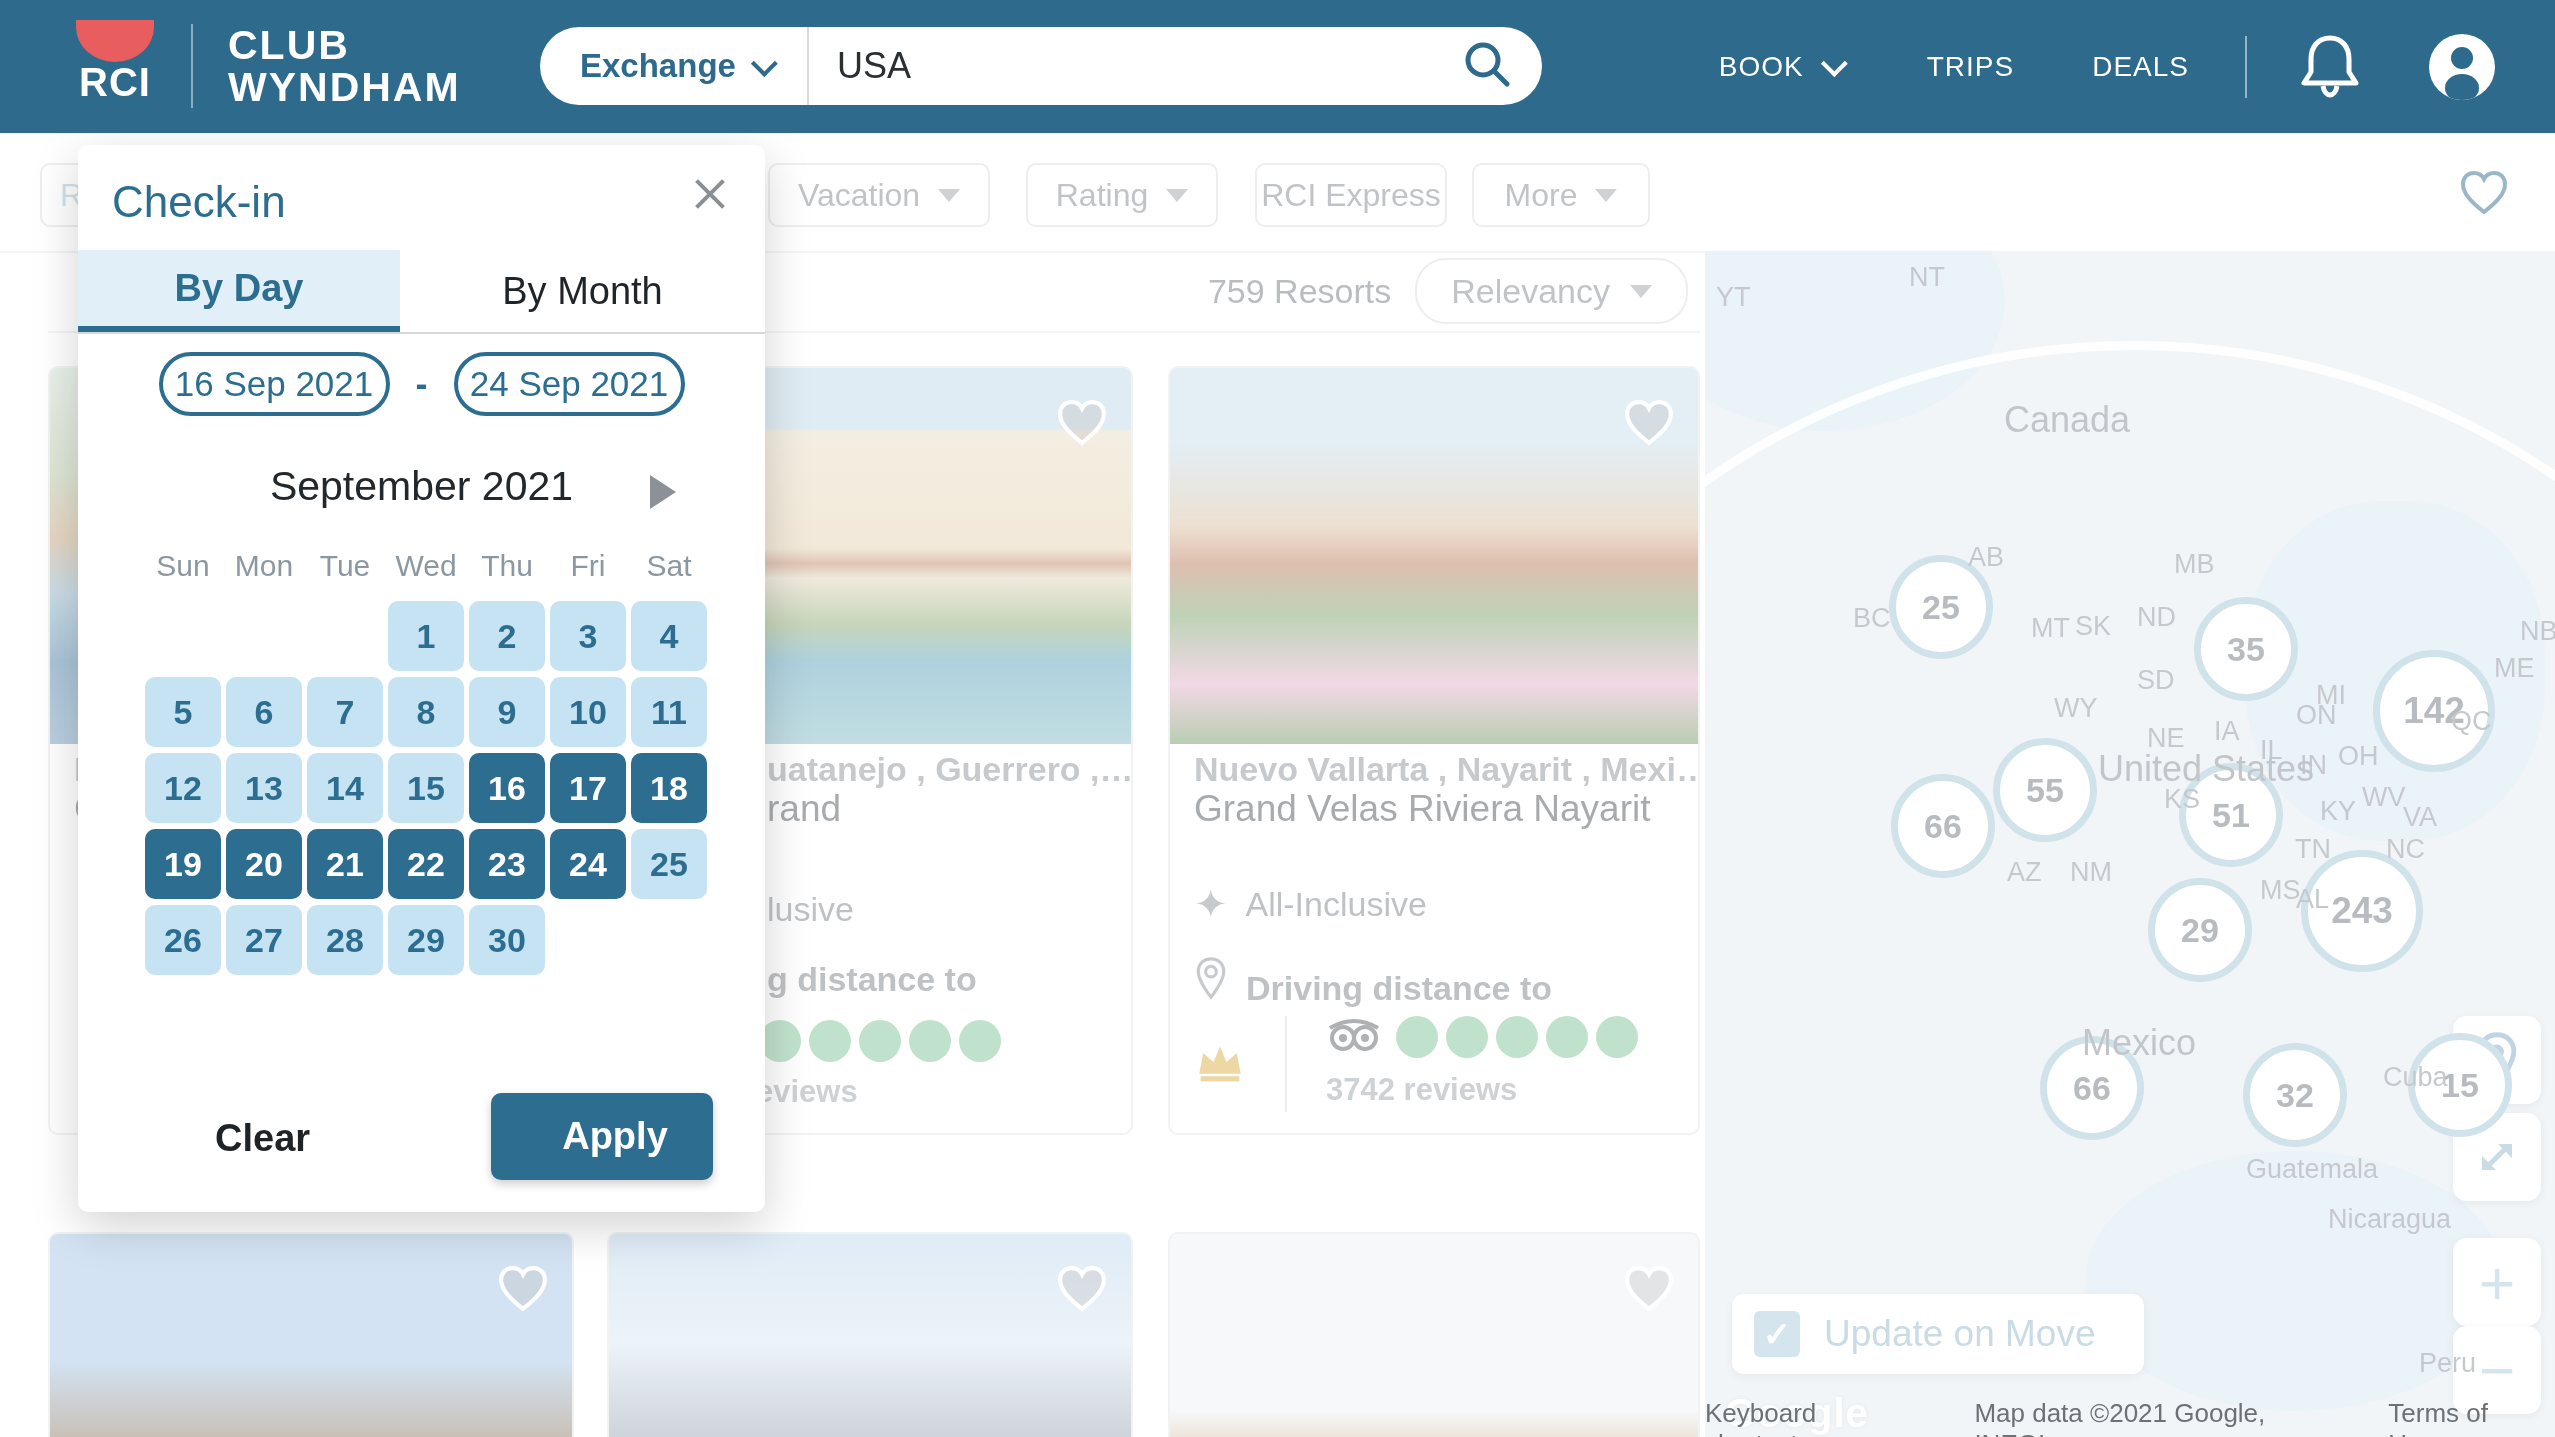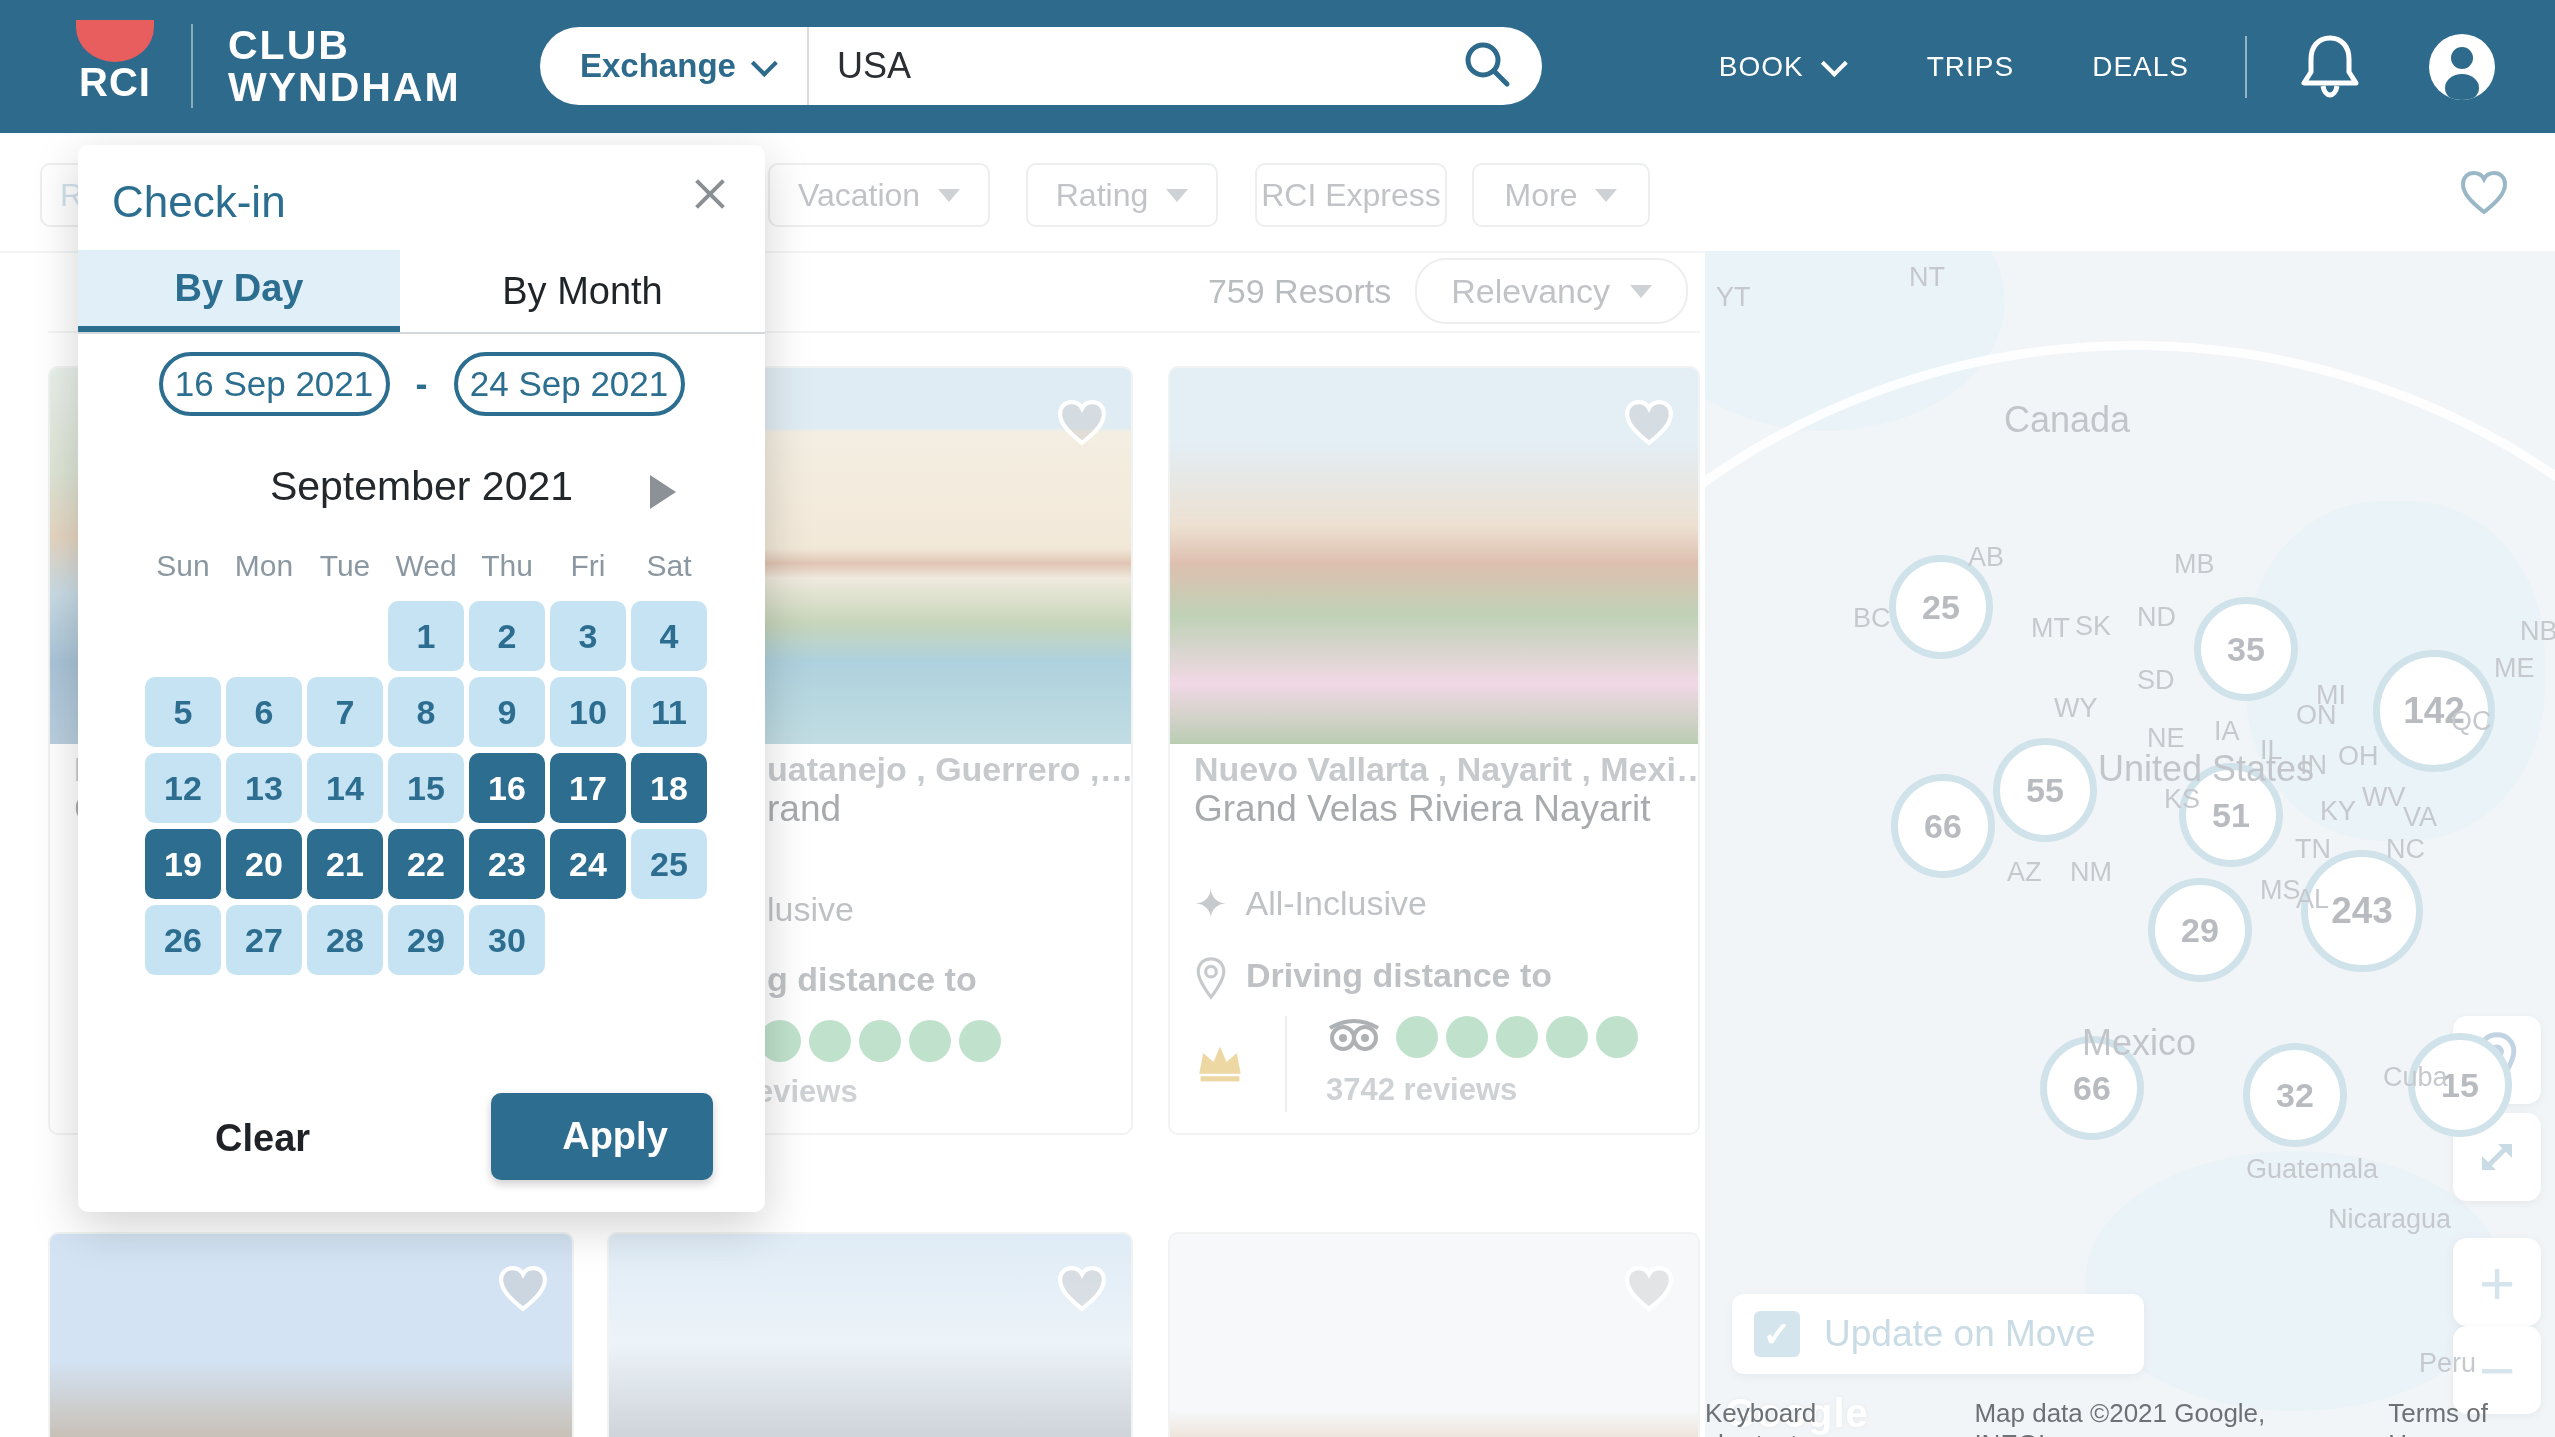--- a/index.html
+++ b/index.html
@@ -32,21 +32,21 @@
   .rescount{color:#6f757b;font-size:34px;}
   .sortpill{height:62px;border:2px solid #d7dbde;border-radius:31px;display:flex;align-items:center;gap:20px;padding:0 34px;color:#7d838a;font-size:34px;cursor:pointer;}
 
   
   .card{position:absolute;background:#fff;border:2px solid #e2e5e7;border-radius:10px;box-sizing:border-box;overflow:hidden;}
   .cimg{position:absolute;left:0;top:0;right:0;height:376px;}
   .heart{position:absolute;top:32px;right:24px;}
   .ctext{position:absolute;white-space:nowrap;}
   .loc{font-size:34px;color:#8a9096;font-weight:bold;}
   .nm{font-size:37px;color:#4a5056;}
-  .meta{font-size:34px;color:#787f86;display:flex;align-items:flex-start;gap:18px;}
+  .meta{font-size:34px;color:#787f86;display:flex;align-items:flex-end;gap:18px;}
   .rate{display:flex;align-items:flex-start;gap:20px;}
   .vdiv{width:2px;height:96px;background:#d9dcdf;}
   .dots{display:flex;align-items:center;gap:8px;}
   .dot{width:42px;height:42px;border-radius:50%;background:#7cc394;}
   .rev{font-size:31px;font-weight:bold;color:#9aa1a7;}
   .img-r1c1{background:linear-gradient(180deg,#cfe0d4 0%,#b9c9a8 28%,#caa97f 45%,#8fb6c9 60%,#4f86ad 78%,#6f9bbd 100%);}
   .img-r1c2{background:linear-gradient(180deg,#bed8e6 0%,#bed8e6 16%,#e8dcc3 17%,#e3d0ae 48%,#bf8663 52%,#ddd2b8 56%,#8aa86f 68%,#57a0ba 78%,#7fb8c4 100%);}
   .img-r1c3{background:linear-gradient(180deg,#c4dbea 0%,#c4dbea 20%,#d9bfa0 42%,#b97a58 52%,#79a268 66%,#e3aec9 84%,#6f9760 100%);}
   .img-r2c1{background:linear-gradient(180deg,#a3c4e6 0%,#a3c4e6 30%,#8a6f52 52%,#5f4a38 74%,#527a48 100%);}
   .img-r2c2{background:linear-gradient(180deg,#bcd6ec 0%,#d8e6f2 26%,#9aa6b0 48%,#dcb4cc 66%,#7fa568 82%,#90b9d6 100%);}

